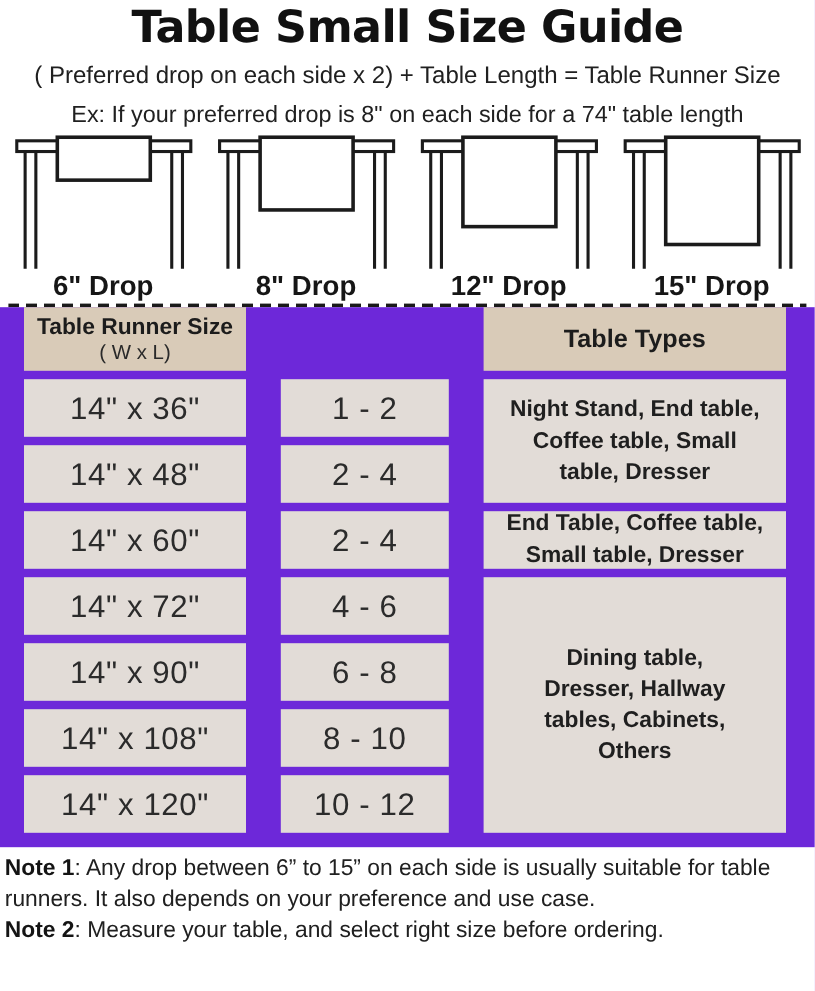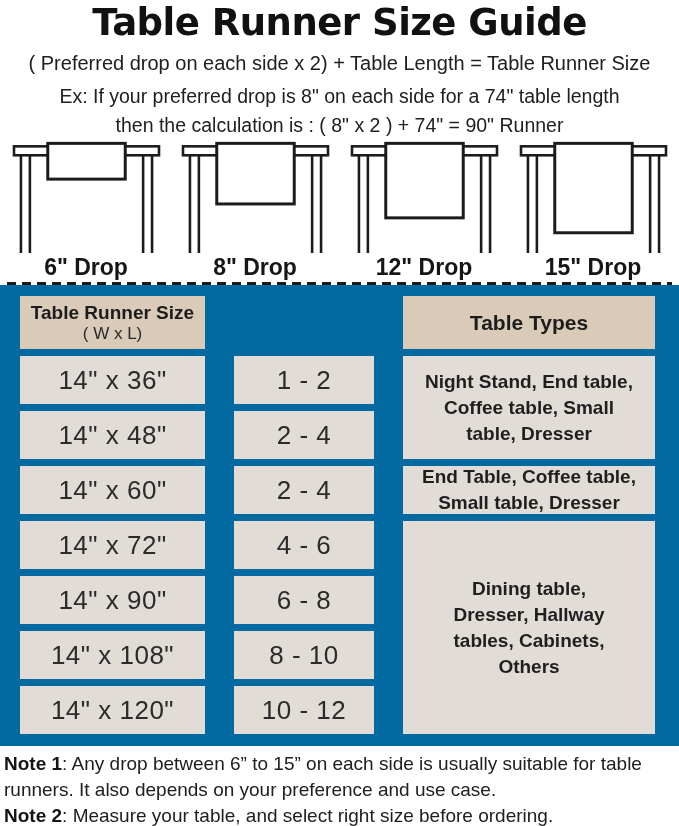--- a/index.html
+++ b/index.html
@@ -36,22 +36,22 @@
     font-size: 23px; font-weight: bold; line-height: 28px; color: #161616;
   }
 
   .dashed-divider {
     height: 3px; width: 665px; margin: 1px auto 0;
     background: repeating-linear-gradient(90deg, #1a1a1a 0 9px, transparent 9px 15px);
   }
 
   
   .size-section {
-    background: #0369a1;
-    padding: 11px 24px 12px 20px;
+    background: #6d28d9;
+    padding: 0 24px 12px 20px;
     margin-top: 0;
   }
   .grid {
     display: grid;
     grid-template-columns: 185px 140px 252px;
     grid-template-rows: 53px repeat(7, 48px);
     gap: 7px 29px;
   }
   .cell {
     display: flex; flex-direction: column;
@@ -78,24 +78,23 @@
   .notes { padding: 5px 4px 0; }
   .notes p { font-size: 19px; line-height: 26px; color: #202020; }
   .notes b { font-weight: bold; color: #141414; }
 </style>
 </head>
 <body>
 
 <div class="page">
 
   <div class="hdr">
-    <h1>Table Runner Size Guide</h1>
+    <h1>Table Small Size Guide</h1>
     <p class="formula">( Preferred drop on each side x 2) + Table Length = Table Runner Size</p>
     <p class="ex1">Ex: If your preferred drop is 8" on each side for a 74" table length</p>
-    <p class="ex2">then the calculation is : ( 8" x 2 ) + 74" = 90" Runner</p>
   </div>
 
   <div class="illustrations">
 
     <figure class="fig">
       <svg viewBox="0 0 150 112">
         <rect class="ln" x="2" y="5" width="146" height="9"></rect>
         <line class="leg" x1="9" y1="14" x2="9" y2="113"></line>
         <line class="leg" x1="18" y1="14" x2="18" y2="113"></line>
         <line class="leg" x1="132" y1="14" x2="132" y2="113"></line>

